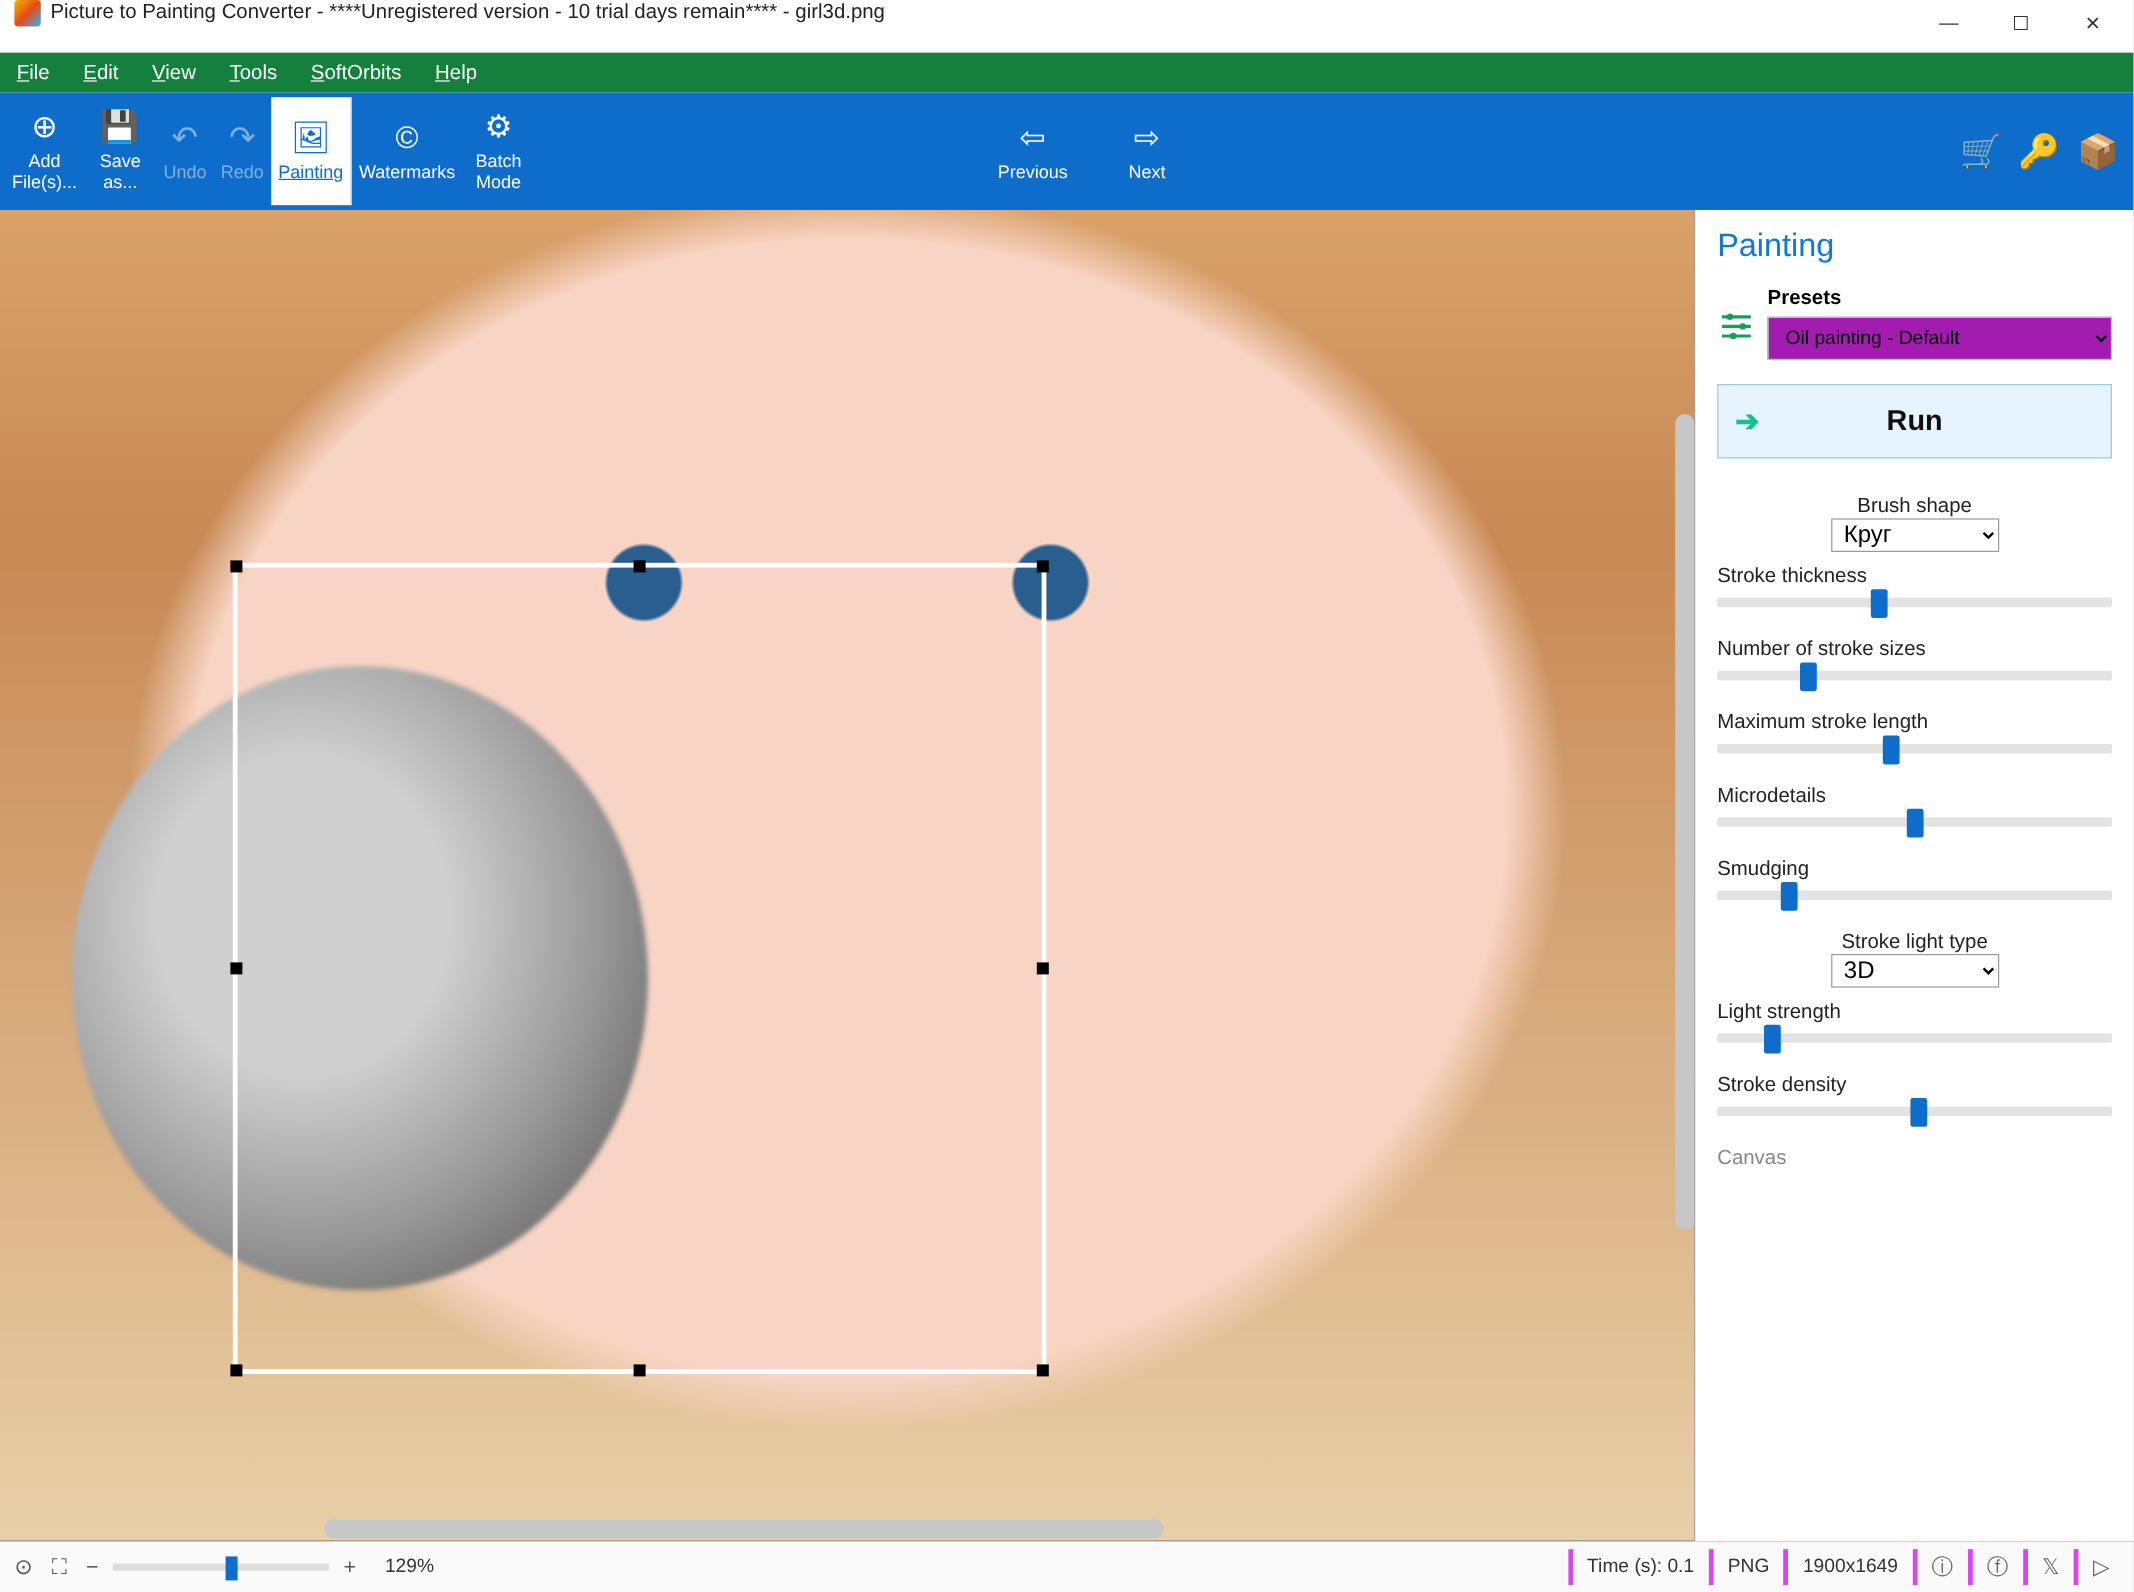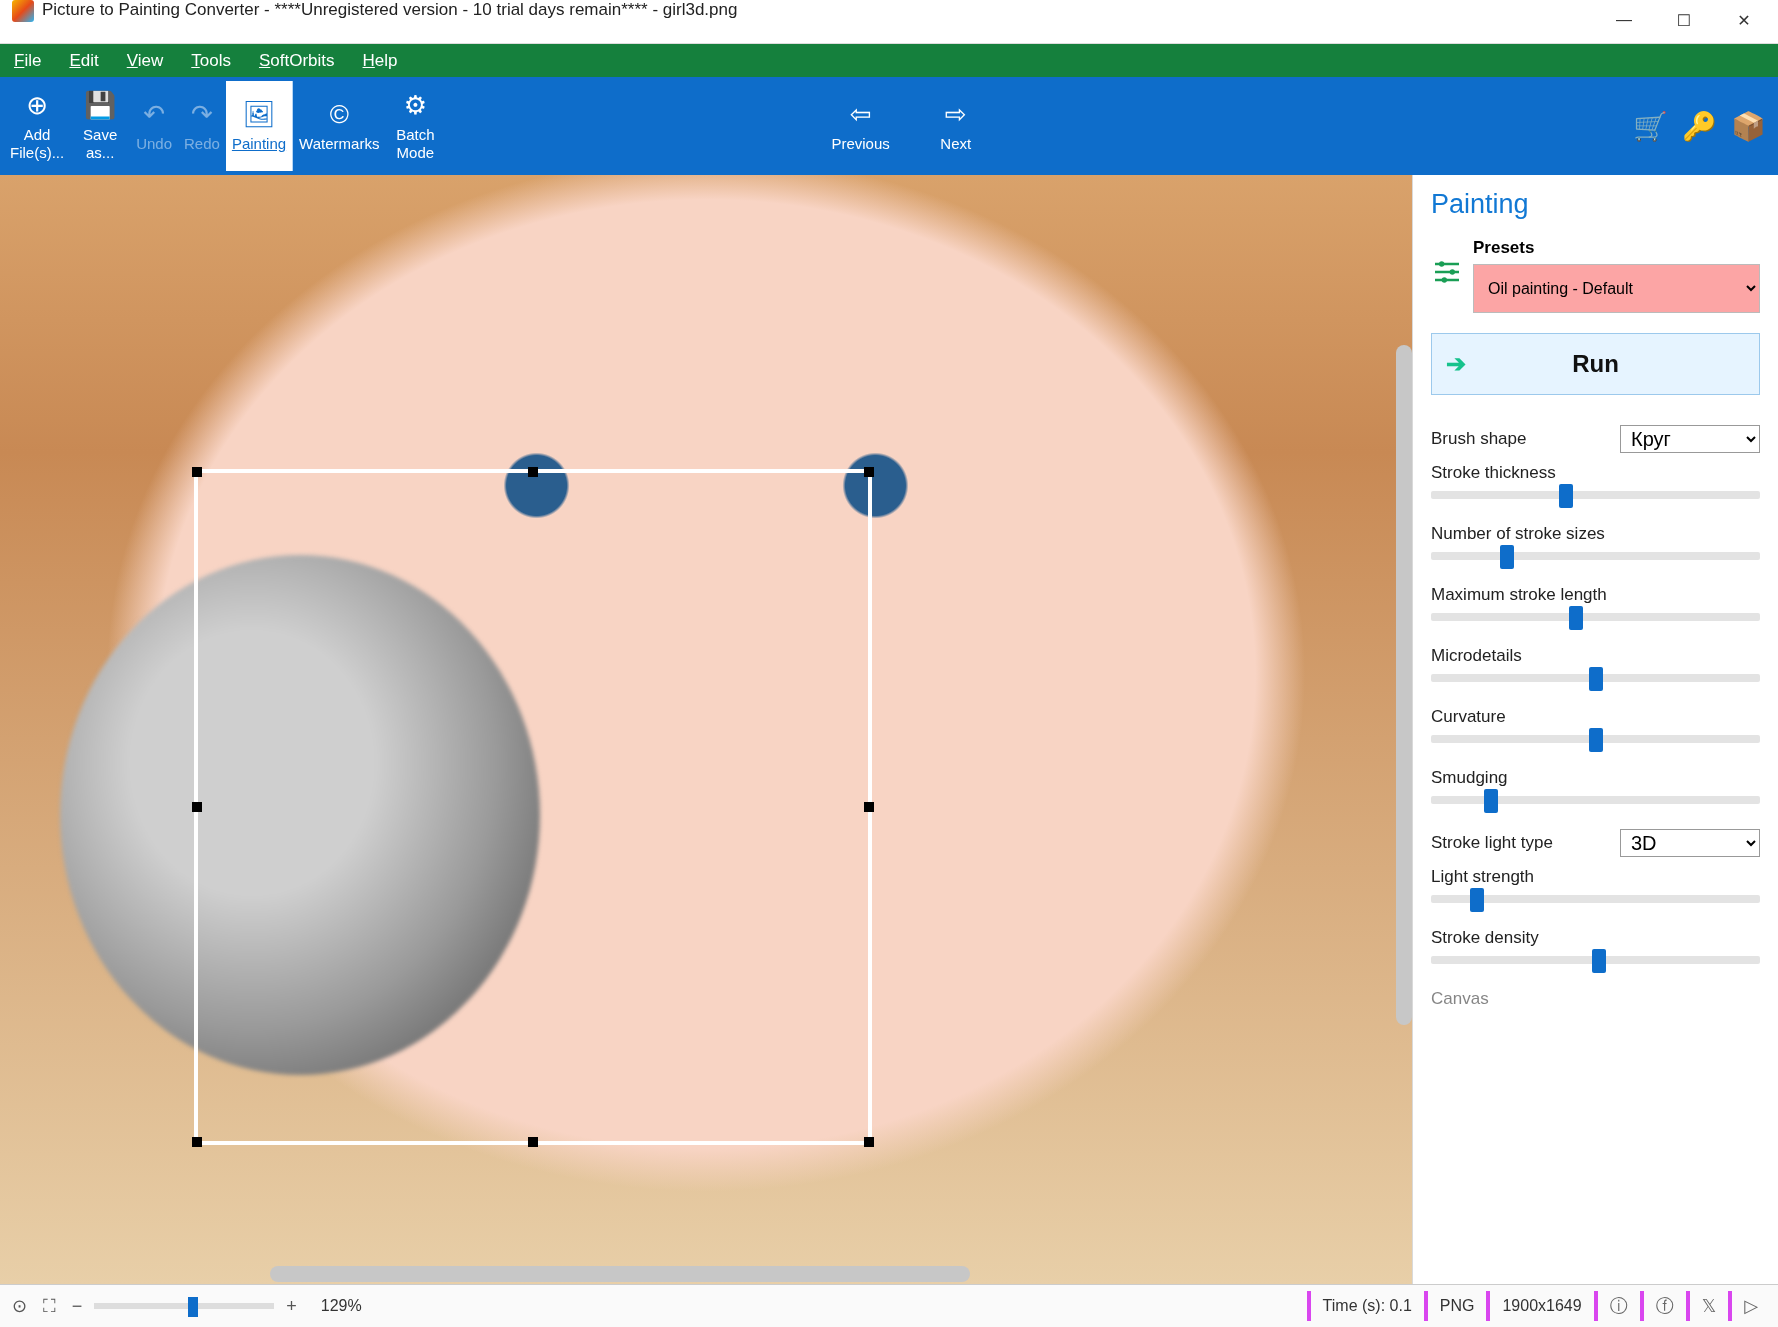--- a/index.html
+++ b/index.html
@@ -39,26 +39,26 @@
 .canvas-scroll-v { position:absolute; right:0; top:170px; width:16px; height:680px; background:#c7c7c7; border-radius:8px;}
 .canvas-scroll-h { position:absolute; bottom:2px; left:270px; height:16px; width:700px; background:#c7c7c7; border-radius:8px;}
 
 .side-panel { width: 366px; background:#fff; border-left:1px solid #d9d9d9; padding: 14px 18px; overflow-y:auto; }
 .side-title { color:#1178d4; font-size:27px; font-weight:400; margin-bottom:18px; }
 .presets-row { display:flex; align-items:flex-start; gap:10px; margin-bottom:20px;}
 .preset-ico { width:32px; height:32px; margin-top:18px; color:#178a4a;}
 .preset-ico svg { width:100%; height:100%;}
 .presets-col { flex:1;}
 .presets-label { font-weight:700; font-size:17px; margin-bottom:6px;}
-.preset-select { width:100%; height:49px; border:1px solid #bbb; padding:0 10px; font-size:16px; background:#fca5a5;}
+.preset-select { width:100%; height:36px; border:1px solid #bbb; padding:0 10px; font-size:16px; background:#a21caf;}
 
 .run-btn { width:100%; height:62px; background:#e6f4ff; border:1px solid #9cc9ec; display:flex; align-items:center; justify-content:center; font-size:24px; font-weight:700; color:#111; position:relative; margin-bottom:30px;}
 .run-btn .arrow { position:absolute; left:14px; color:#16c28c; font-size:24px;}
 
-.param-row-dd { display:flex; align-items:center; justify-content:space-between; margin: 14px 0 10px;}
+.param-row-dd { display:flex; align-items:center; justify-content:space-between; margin: 14px 0 10px; flex-direction: column;}
 .param-label { font-size:17px; color:#222;}
 .param-select { width:140px; height:28px; border:1px solid #999; font-size:20px; padding:0 6px; background:#fff;}
 .slider-block { margin-bottom:25px;}
 .slider-track { position:relative; height:8px; background:#e3e3e3; margin-top:8px; border-radius:2px;}
 .slider-thumb { position:absolute; top:-7px; width:14px; height:24px; background:#0e6dca; border-radius:2px;}
 
 .statusbar { height:43px; border-top:1px solid #ccc; background:#fafafa; display:flex; align-items:center; padding:0 8px; gap:8px; font-size:16px; color:#333;}
 .zoom-ico { font-size:18px; color:#555; padding:0 4px;}
 .zoom-track { width:180px; height:6px; background:#ddd; position:relative;}
 .zoom-thumb { position:absolute; top:-6px; width:10px; height:20px; background:#0e6dca;}
@@ -206,26 +206,20 @@
             <div class="slider-thumb" style="left:42%;"></div>
           </div>
         </div>
         <div class="slider-block">
           <div class="param-label">Microdetails</div>
           <div class="slider-track">
             <div class="slider-thumb" style="left:48%;"></div>
           </div>
         </div>
         <div class="slider-block">
-          <div class="param-label">Curvature</div>
-          <div class="slider-track">
-            <div class="slider-thumb" style="left:48%;"></div>
-          </div>
-        </div>
-        <div class="slider-block">
           <div class="param-label">Smudging</div>
           <div class="slider-track">
             <div class="slider-thumb" style="left:16%;"></div>
           </div>
         </div>
       </div>
 
     <div class="param-row-dd">
       <span class="param-label">Stroke light type</span>
       <select class="param-select">

